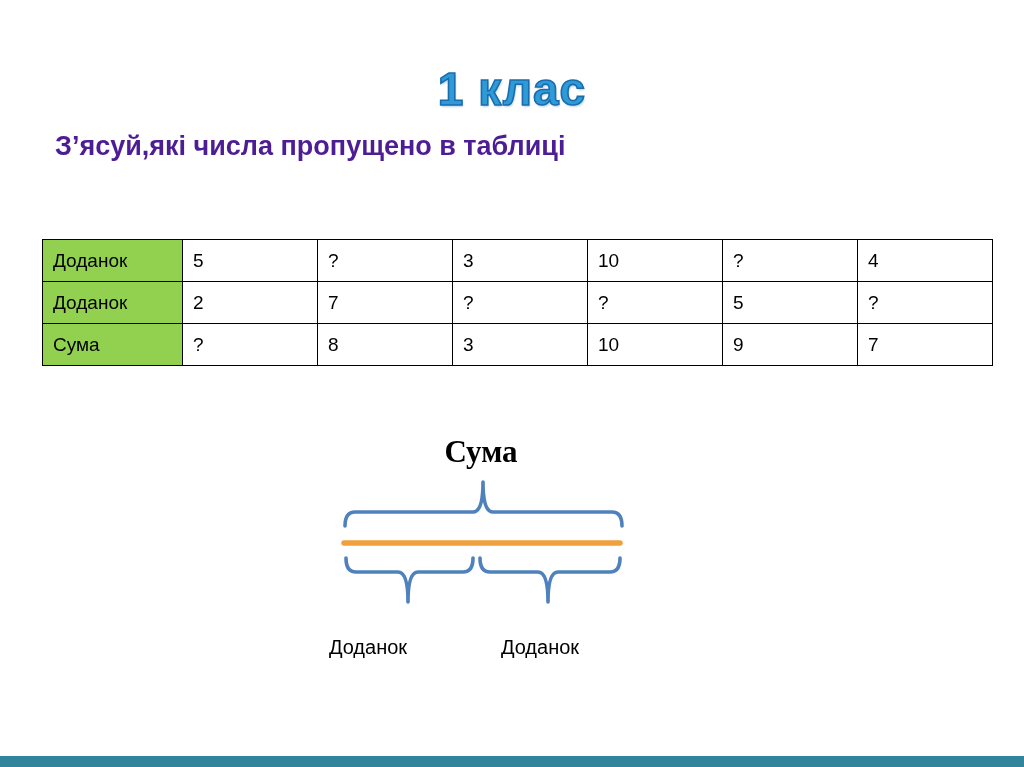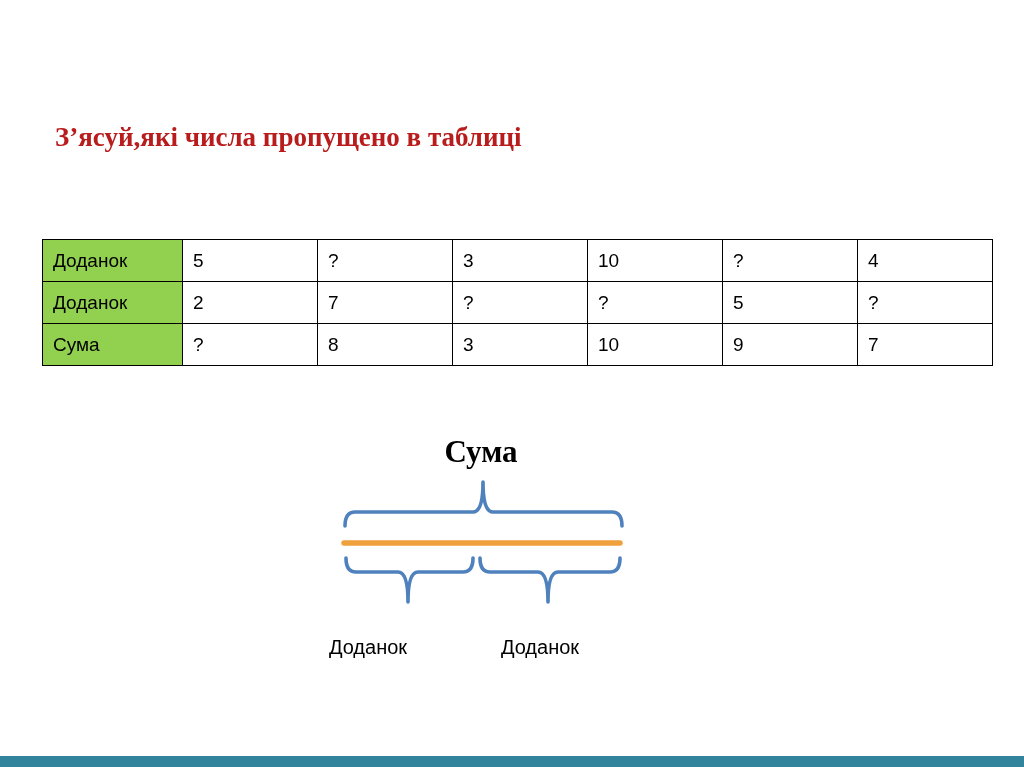--- a/index.html
+++ b/index.html
@@ -22,25 +22,25 @@
     font-weight:bold;
     font-size:46px;
     letter-spacing:1px;
     color:#2e9bd6;
     -webkit-text-stroke:1.6px #1a6cb0;
     text-shadow:1px 2px 2px rgba(120,160,200,0.45);
   }
 
   .task-text {
     position:absolute;
-    left:55px; top:122px;
-    font-family:Liberation Serif, serif;
+    left:55px; top:131px;
+    font-family:Liberation Sans, sans-serif;
     font-weight:bold;
     font-size:27px;
-    color:#b91c1c;
+    color:#4c1d95;
   }
 
   table.addition-table {
     position:absolute;
     left:42px; top:239px;
     width:950px;
     border-collapse:collapse;
     table-layout:fixed;
   }
   table.addition-table td {
@@ -81,20 +81,21 @@
     left:0; bottom:0;
     width:100%; height:11px;
     background:#31849b;
   }
 </style>
 </head>
 <body>
 
 <div class="slide">
 
+  <div class="grade-title">1 клас</div>
 
   <div class="task-text">З’ясуй,які числа пропущено в таблиці</div>
 
   <table class="addition-table">
     <colgroup>
       <col style="width:140px">
       <col style="width:135px">
         <col style="width:135px">
         <col style="width:135px">
       <col style="width:135px">

